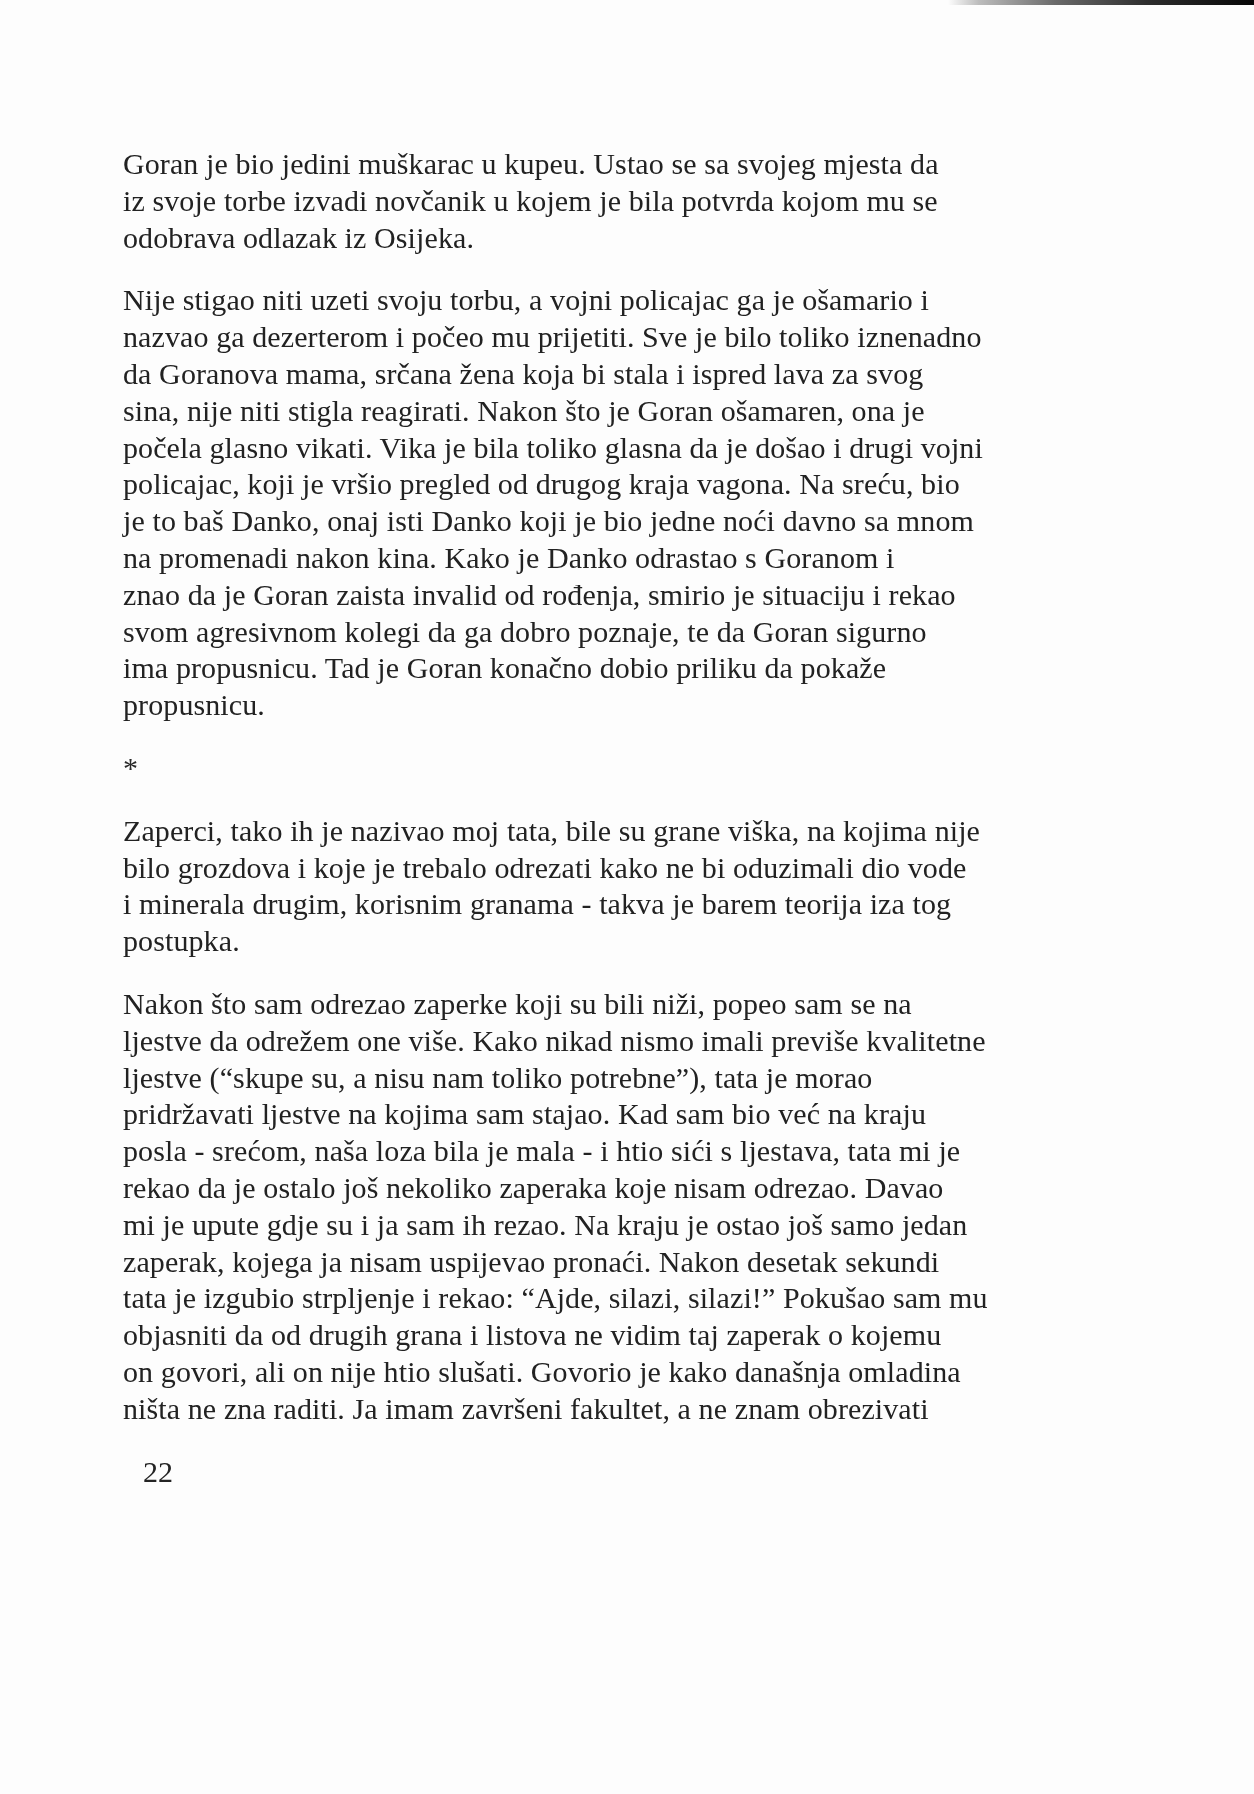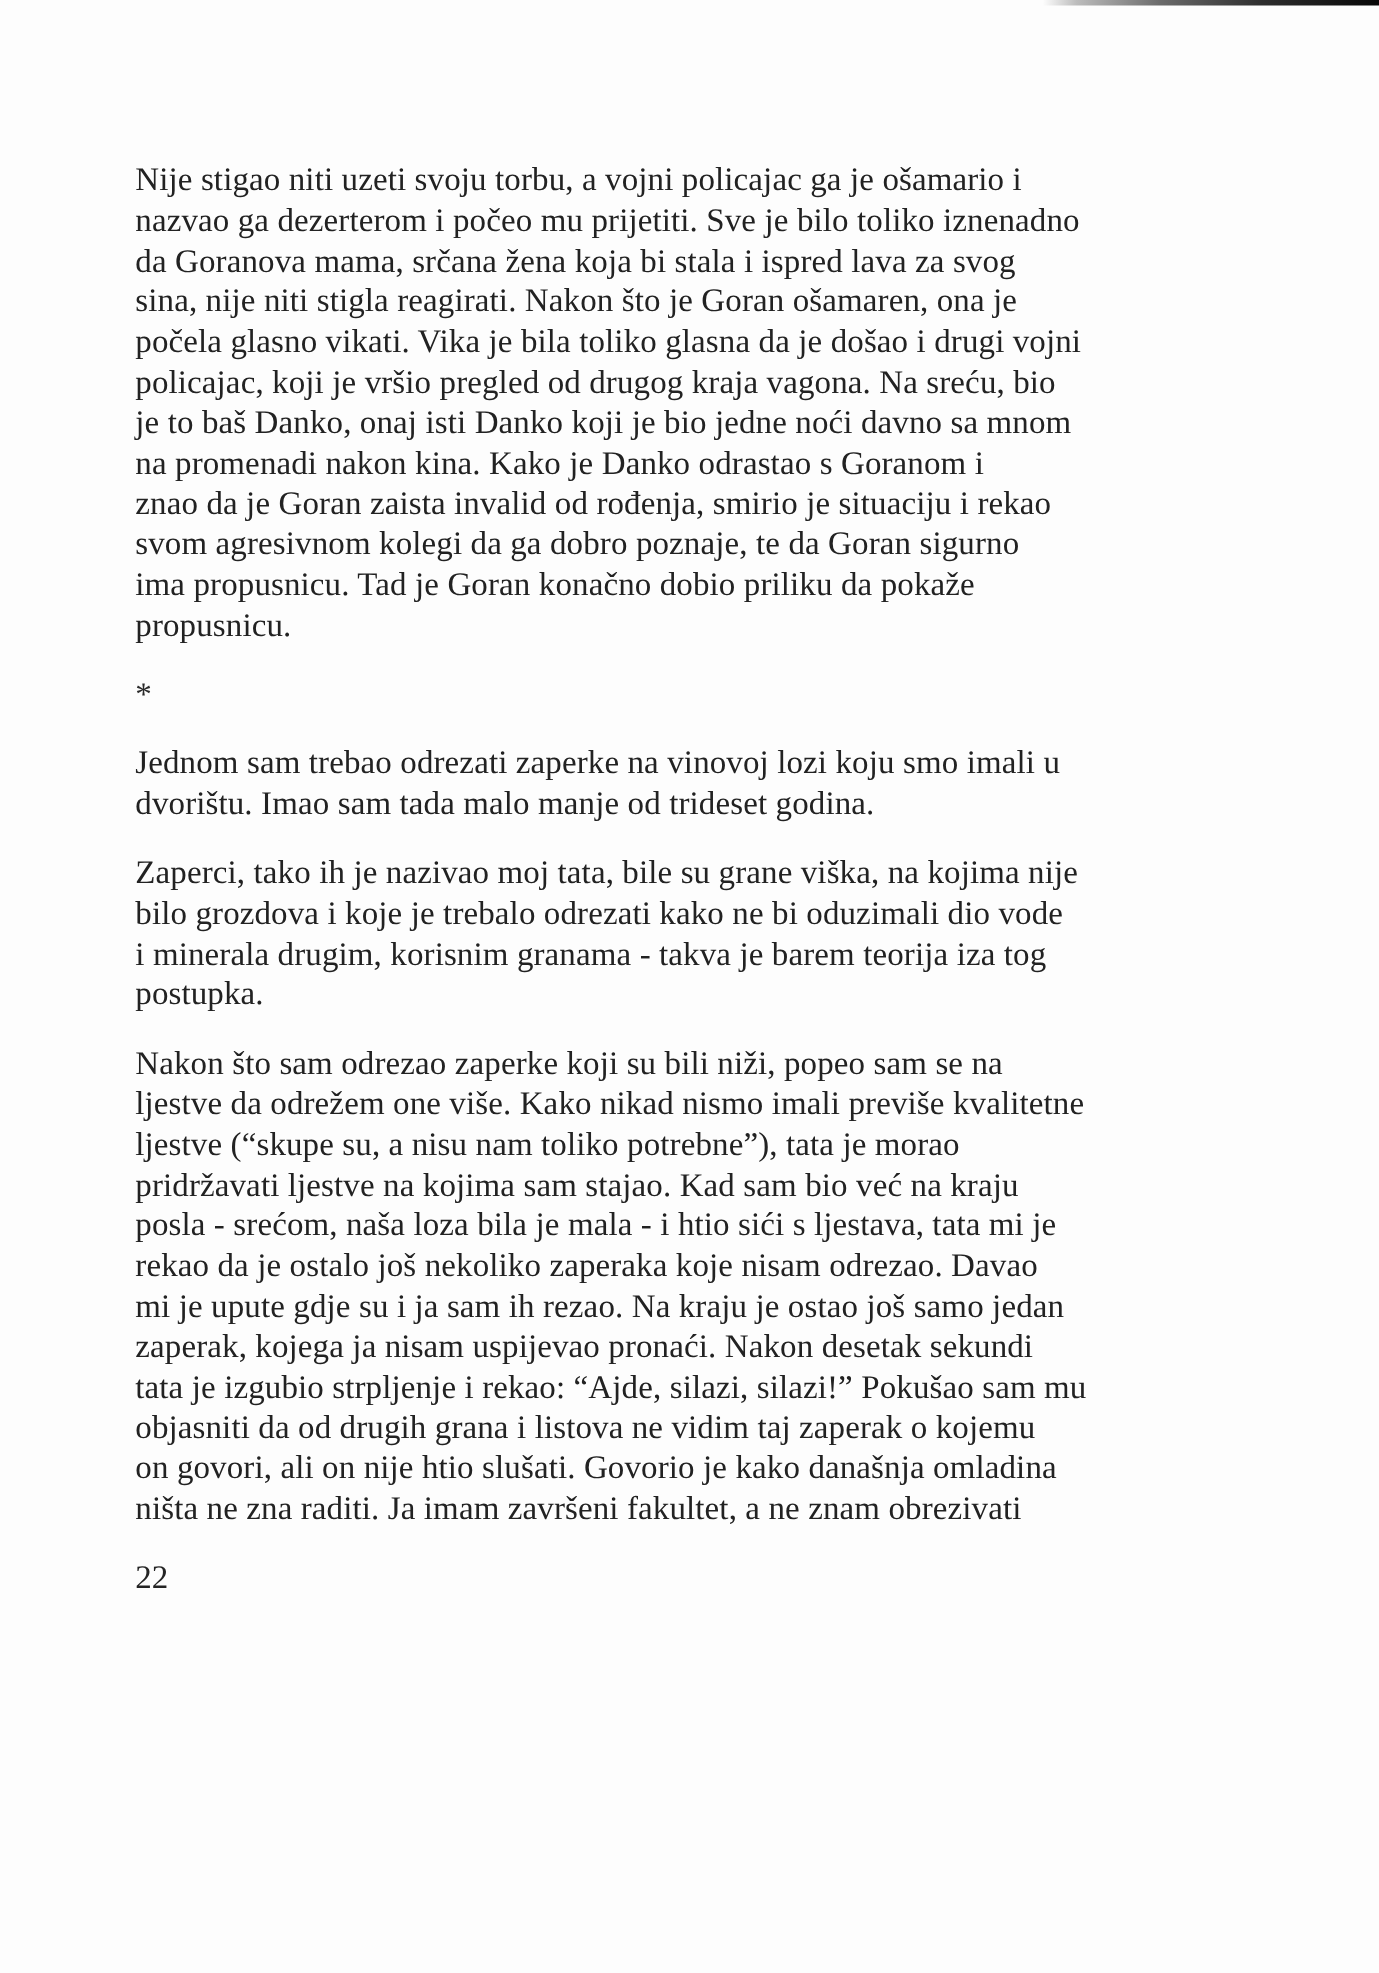--- a/index.html
+++ b/index.html
@@ -45,43 +45,45 @@
     margin: 0 0 26px 0;
     font-size: 30px;
     line-height: 36.8px;
     color: #2a2a2a;
   }
   .page-number {
     margin-top: 6px;
     font-size: 30px;
     line-height: 36.8px;
     color: #242424;
+    margin-left: 20px;
   }
 </style>
 </head>
 <body>
 
 <div class="scan-shadow"></div>
 
 <main class="text-block">
+  <p class="para">Goran je bio jedini muškarac u kupeu. Ustao se sa svojeg mjesta da
+iz svoje torbe izvadi novčanik u kojem je bila potvrda kojom mu se
+odobrava odlazak iz Osijeka.</p>
   <p class="para">Nije stigao niti uzeti svoju torbu, a vojni policajac ga je ošamario i
 nazvao ga dezerterom i počeo mu prijetiti. Sve je bilo toliko iznenadno
 da Goranova mama, srčana žena koja bi stala i ispred lava za svog
 sina, nije niti stigla reagirati. Nakon što je Goran ošamaren, ona je
 počela glasno vikati. Vika je bila toliko glasna da je došao i drugi vojni
 policajac, koji je vršio pregled od drugog kraja vagona. Na sreću, bio
 je to baš Danko, onaj isti Danko koji je bio jedne noći davno sa mnom
 na promenadi nakon kina. Kako je Danko odrastao s Goranom i
 znao da je Goran zaista invalid od rođenja, smirio je situaciju i rekao
 svom agresivnom kolegi da ga dobro poznaje, te da Goran sigurno
 ima propusnicu. Tad je Goran konačno dobio priliku da pokaže
 propusnicu.</p>
   <div class="separator">*</div>
-  <p class="para">Jednom sam trebao odrezati zaperke na vinovoj lozi koju smo imali u
-dvorištu. Imao sam tada malo manje od trideset godina.</p>
   <p class="para">Zaperci, tako ih je nazivao moj tata, bile su grane viška, na kojima nije
 bilo grozdova i koje je trebalo odrezati kako ne bi oduzimali dio vode
 i minerala drugim, korisnim granama - takva je barem teorija iza tog
 postupka.</p>
   <p class="para">Nakon što sam odrezao zaperke koji su bili niži, popeo sam se na
 ljestve da odrežem one više. Kako nikad nismo imali previše kvalitetne
 ljestve (“skupe su, a nisu nam toliko potrebne”), tata je morao
 pridržavati ljestve na kojima sam stajao. Kad sam bio već na kraju
 posla - srećom, naša loza bila je mala - i htio sići s ljestava, tata mi je
 rekao da je ostalo još nekoliko zaperaka koje nisam odrezao. Davao

